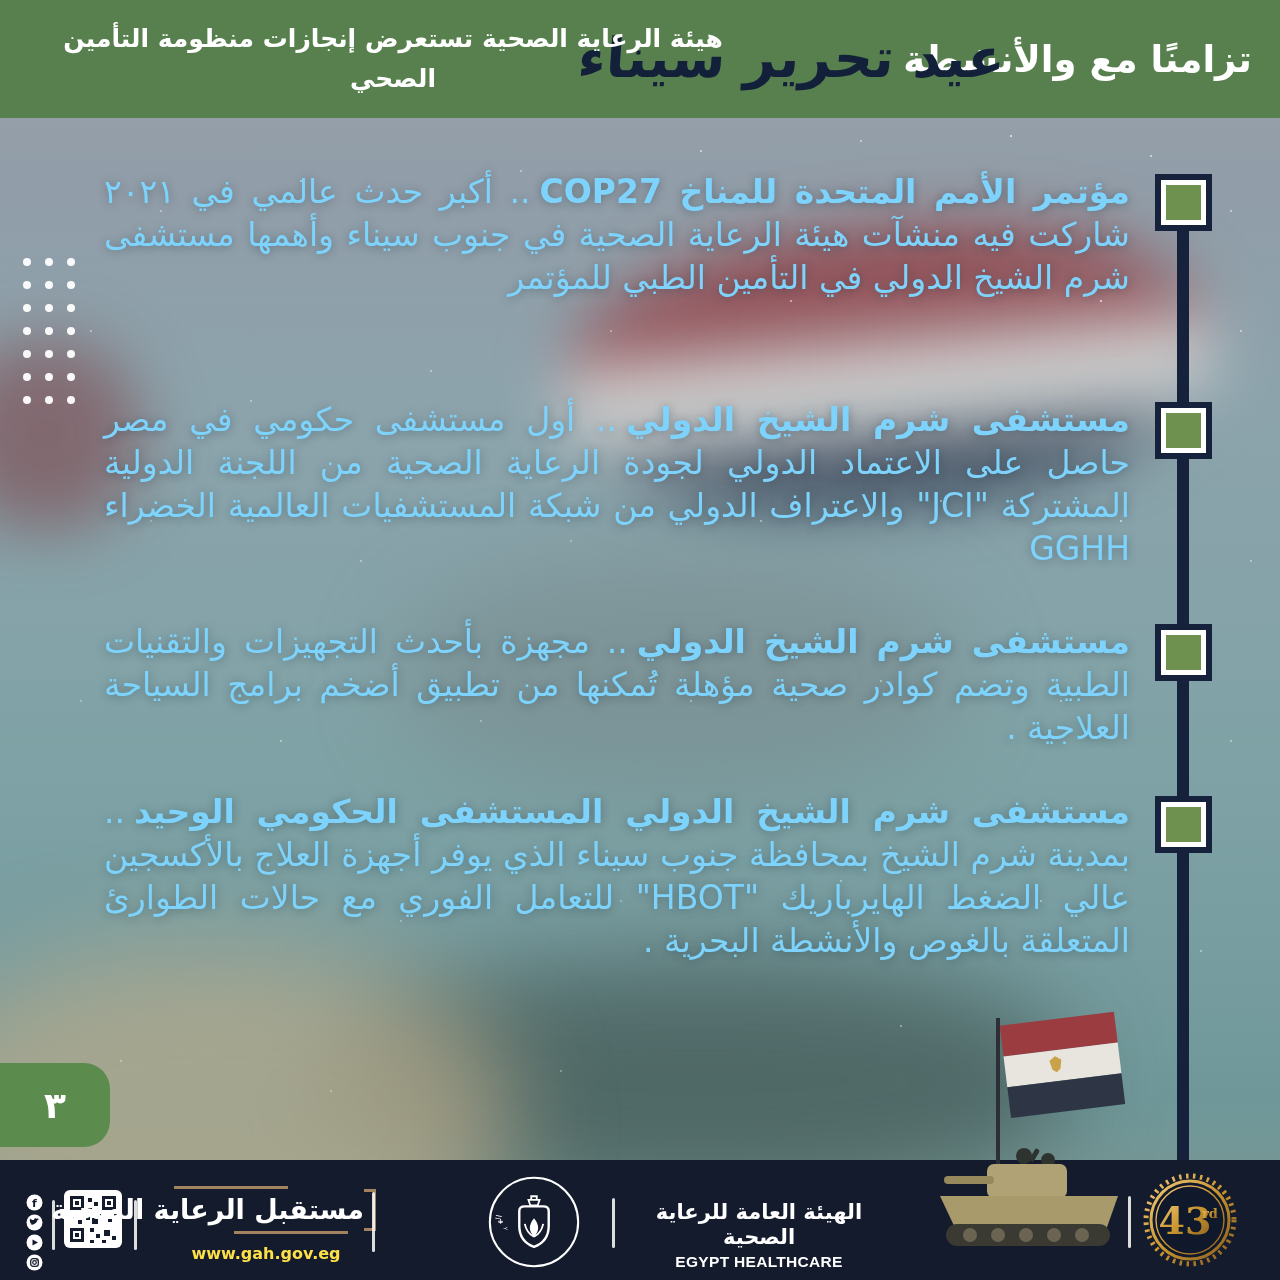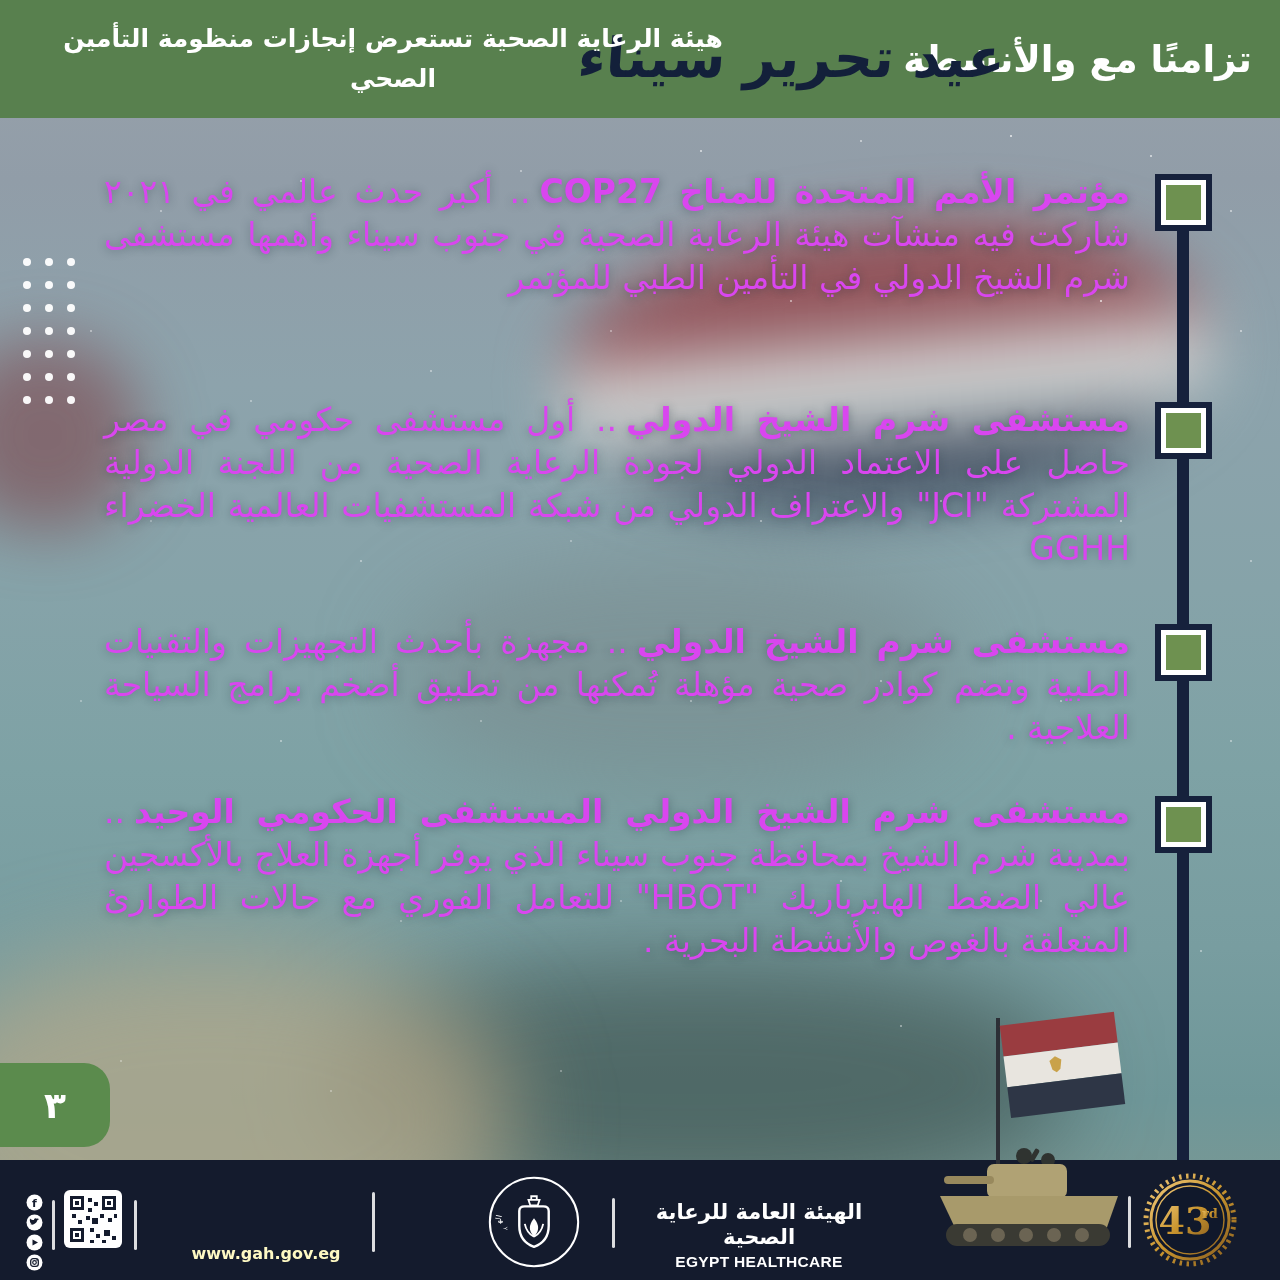--- a/index.html
+++ b/index.html
@@ -52,21 +52,21 @@
   .dots-grid{position:absolute;left:9px;top:258px;display:grid;
     grid-template-columns:repeat(3,22px);grid-auto-rows:23px;z-index:2;}
   .dots-grid i{width:8px;height:8px;border-radius:50%;background:#fff;opacity:.95;}
   
   .timeline-line{position:absolute;left:1177px;top:198px;width:12px;height:962px;background:#16213c;z-index:2;}
   .bullet{position:absolute;left:1155px;width:57px;height:57px;background:#16213c;
     display:flex;align-items:center;justify-content:center;z-index:3;}
   .bullet-inner{width:45px;height:45px;background:#6e9150;border:5px solid #fff;box-sizing:border-box;}
   .b1{top:174px}.b2{top:402px}.b3{top:624px}.b4{top:796px}
   
-  .block{position:absolute;right:150px;width:1026px;margin:0;color:#d946ef;
+  .block{position:absolute;right:150px;width:1026px;margin:0;color:#7dd3fc;
     font-size:33px;line-height:43px;text-align:justify;text-align-last:right;
     text-shadow:0 1px 10px rgba(30,50,60,.4);z-index:4;}
   .block strong{font-weight:700;margin-left:9px;}
   .t1{top:170px}.t2{top:398px}.t3{top:620px}.t4{top:790px}
   
   .page-badge{position:absolute;left:0;top:1063px;width:110px;height:84px;background:#5b8b4d;
     border-radius:0 26px 26px 0;color:#fff;font-size:36px;font-weight:700;
     display:flex;align-items:center;justify-content:center;z-index:5;}
   
   .tank{position:absolute;left:932px;top:1008px;z-index:8;}
@@ -75,21 +75,21 @@
   .fdiv{position:absolute;width:3px;background:#fff;opacity:.85;border-radius:2px;}
   .social{position:absolute;left:26px;top:34px;display:flex;flex-direction:column;gap:3px;}
   .social svg{display:block;}
   .qr{position:absolute;left:64px;top:30px;}
   .kufic{position:absolute;left:168px;top:26px;width:196px;height:48px;color:#fff;
     font-size:27px;font-weight:700;text-align:center;line-height:48px;white-space:nowrap;}
   .kufic::before{content:"";position:absolute;right:-12px;top:3px;bottom:3px;width:12px;
     border:3px solid #a3825f;border-left:none;box-sizing:border-box;}
   .kufic::after{content:"";position:absolute;left:6px;top:0;width:58%;height:3px;background:#a3825f;
     box-shadow:60px 45px 0 0 #a3825f;}
-  .website{position:absolute;left:168px;top:84px;width:196px;text-align:center;color:#fef9c3;
+  .website{position:absolute;left:168px;top:84px;width:196px;text-align:center;color:#fde047;
     font-size:16px;font-weight:700;direction:ltr;}
   .eha-logo{position:absolute;left:488px;top:16px;}
   .authority-name{position:absolute;left:634px;top:40px;width:250px;text-align:center;color:#fff;}
   .authority-name .ar{font-size:21px;font-weight:700;line-height:1.2;}
   .authority-name .en{font-size:15.5px;font-weight:700;direction:ltr;letter-spacing:.3px;
     font-family:"Liberation Sans","DejaVu Sans",sans-serif;line-height:1.5;}
   .badge43{position:absolute;left:1142px;top:12px;}
 </style>
 </head>
 <body>
@@ -232,20 +232,23 @@
           <rect x="32" y="44" width="4" height="4"></rect>
         <rect x="40" y="40" width="6" height="6"></rect>
           <rect x="48" y="46" width="4" height="4"></rect>
           <rect x="38" y="50" width="4" height="3"></rect>
         <rect x="26" y="50" width="4" height="3"></rect>
       </g>
     </svg>
 
     <div class="fdiv" style="left:134px;top:40px;height:50px;"></div>
 
+    <div class="kufic">
+      <span>مستقبل الرعاية الصحية</span>
+    </div>
     <div class="website">www.gah.gov.eg</div>
 
     <div class="fdiv" style="left:372px;top:32px;height:60px;"></div>
 
     <svg class="eha-logo" width="92" height="92" viewBox="0 0 100 100">
       <defs>
         <path id="arcTop" d="M14,52 A36,36 0 1 1 86,52"></path>
         <path id="arcBot" d="M17,56 A33,33 0 0 0 83,56"></path>
       </defs>
       <circle cx="50" cy="50" r="48" fill="none" stroke="#fff" stroke-width="2.2"></circle>

